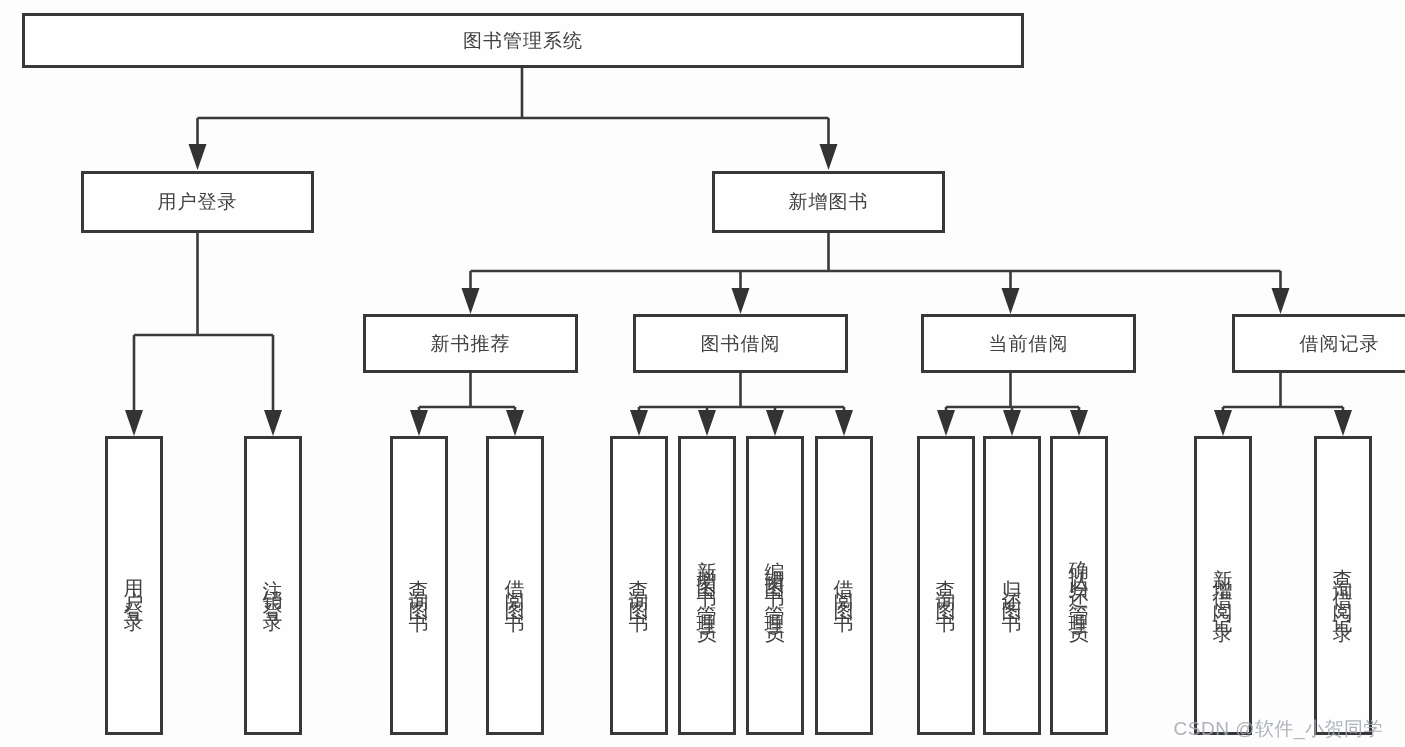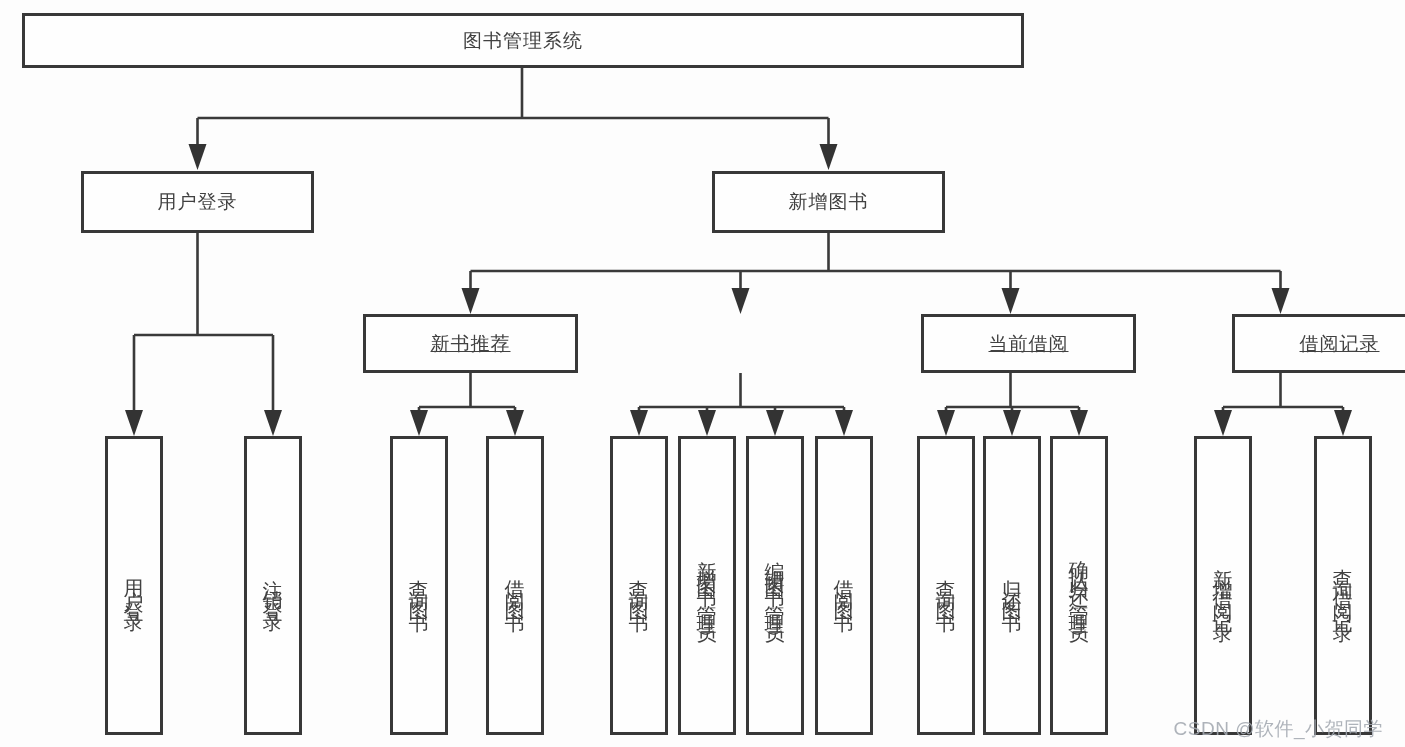--- a/index.html
+++ b/index.html
@@ -35,21 +35,21 @@
     justify-content: center;
     color: #414141;
   }
   .node-h span {
     font-size: 19px;
     letter-spacing: 1px;
     white-space: nowrap;
   }
   .node-root  { left: 22px;  top: 13px;  width: 1002px; height: 55px; }
   .node-l2    { top: 171px; width: 233px; height: 62px; }
-  .node-l3    { top: 314px; width: 215px; height: 59px; text-decoration: underline; }
+  .node-l3    { top: 314px; width: 215px; height: 59px; }
   .leaf {
     top: 436px;
     width: 58px;
     height: 299px;
   }
   .leaf span {
     writing-mode: vertical-rl;
     text-orientation: mixed;
     font-size: 20px;
     letter-spacing: 11px;
@@ -129,20 +129,23 @@
   <div class="node node-h node-l2" style="left:81px">
     <span>用户登录</span>
   </div>
   <div class="node node-h node-l2" style="left:712px">
     <span>新增图书</span>
   </div>
 
   <div class="node node-h node-l3" style="left:363px">
     <span>新书推荐</span>
   </div>
+  <div class="node node-h node-l3" style="left:633px">
+    <span>图书借阅</span>
+  </div>
   <div class="node node-h node-l3" style="left:921px">
     <span>当前借阅</span>
   </div>
   <div class="node node-h node-l3" style="left:1232px">
     <span>借阅记录</span>
   </div>
 
   <div class="node leaf" style="left:105px">
     <span>用户登录</span>
   </div>

